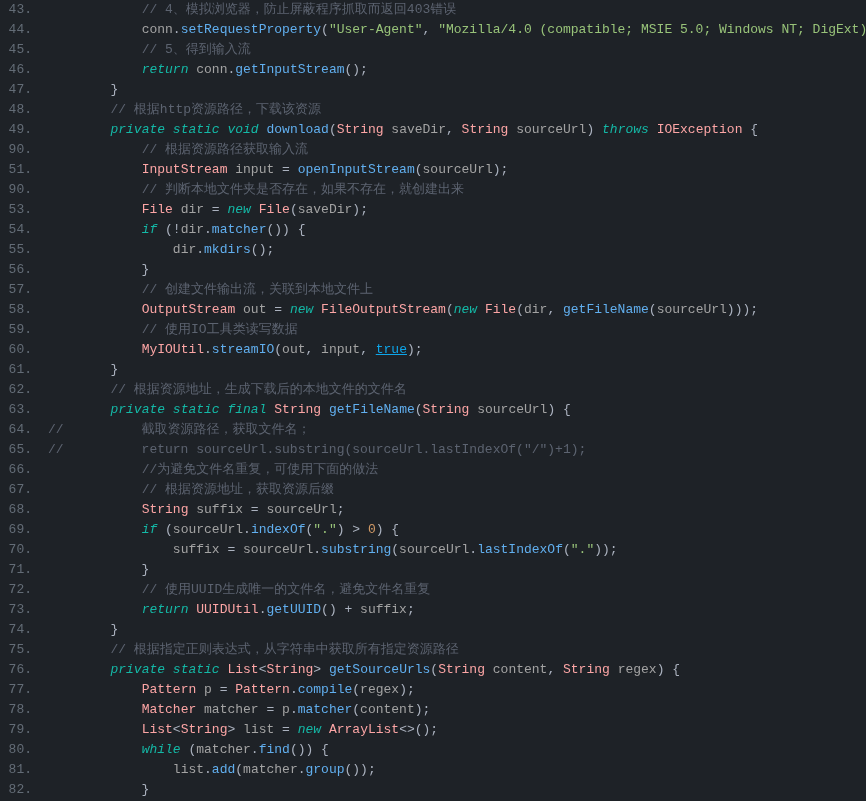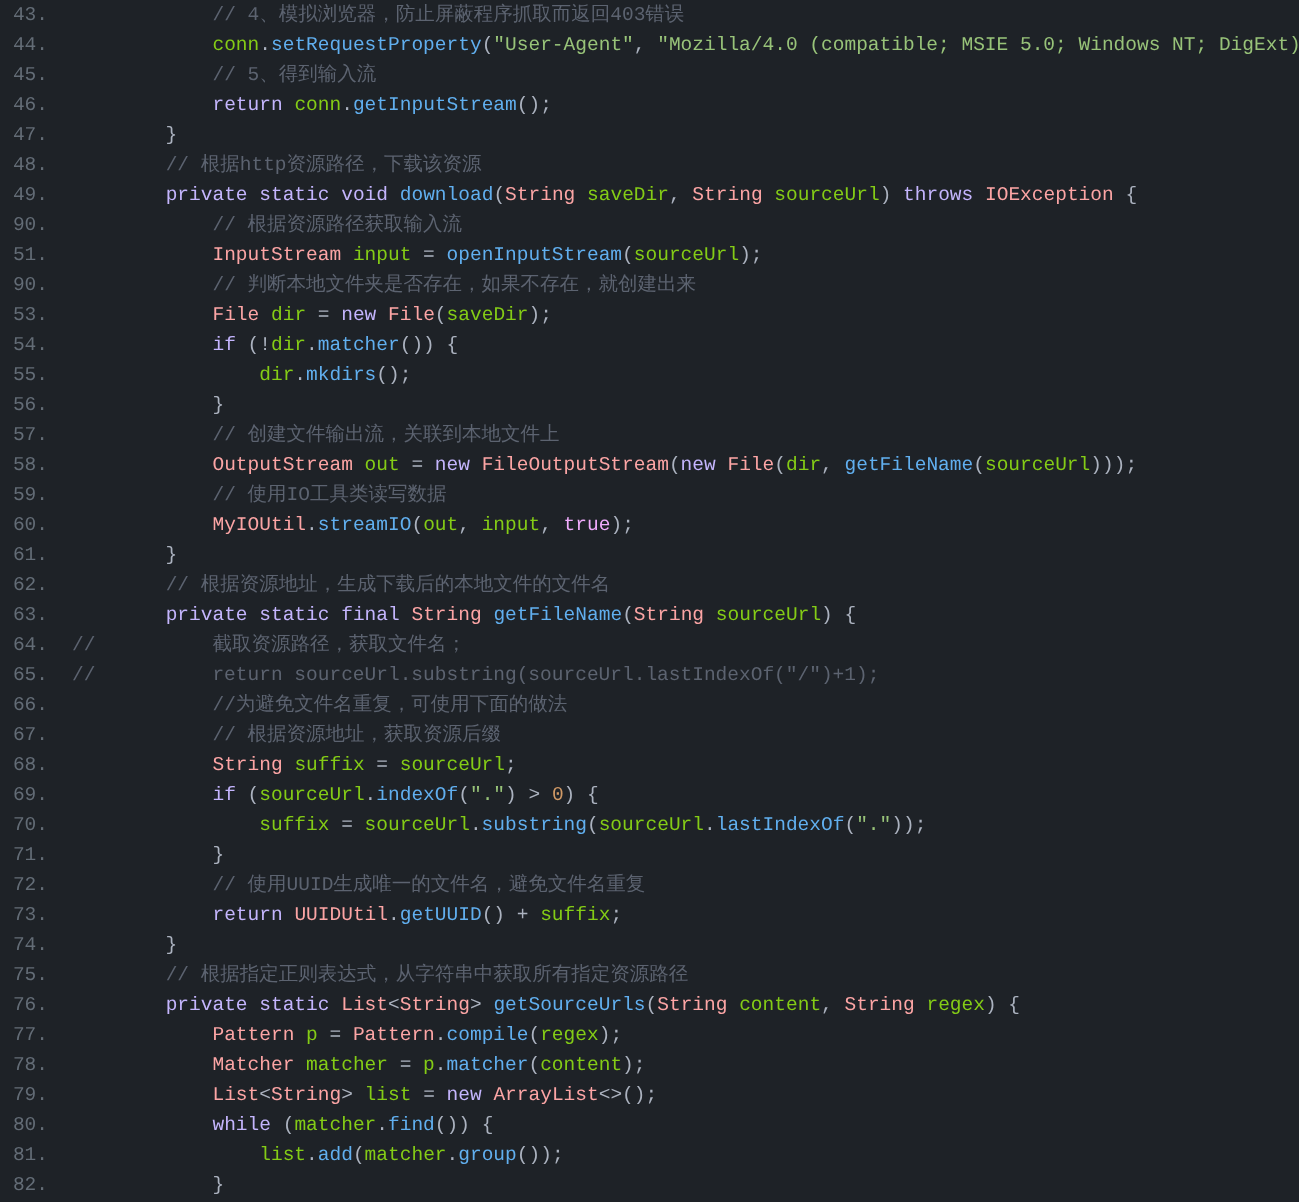--- a/index.html
+++ b/index.html
@@ -22,29 +22,29 @@
   text-align: right;
   user-select: none;
   min-width: 40px;
 }
 .gutter div { height: 20px; }
 .code {
   padding-left: 8px;
   color: #abb2bf;
 }
 .line { height: 20px; white-space: pre; }
-.kw { color: #c4b5fd; }
+.kw { color: #14b8a6; font-style: italic; }
 .type { color: #fca5a5; }
 .fn { color: #61afef; }
 .str { color: #98c379; }
 .num { color: #d19a66; }
 .cmt { color: #5c6370; font-style: normal; }
-.var { color: #84cc16; }
+.var { color: #a3a3a3; }
 .pln { color: #abb2bf; }
-.const { color: #f0abfc; }
+.const { color: #0ea5e9; text-decoration: underline; }
 </style>
 </head>
 <body>
 
 <div class="editor">
   <div class="gutter" id="gutter">
       <div>43.</div>
       <div>44.</div>
       <div>45.</div>
       <div>46.</div>

